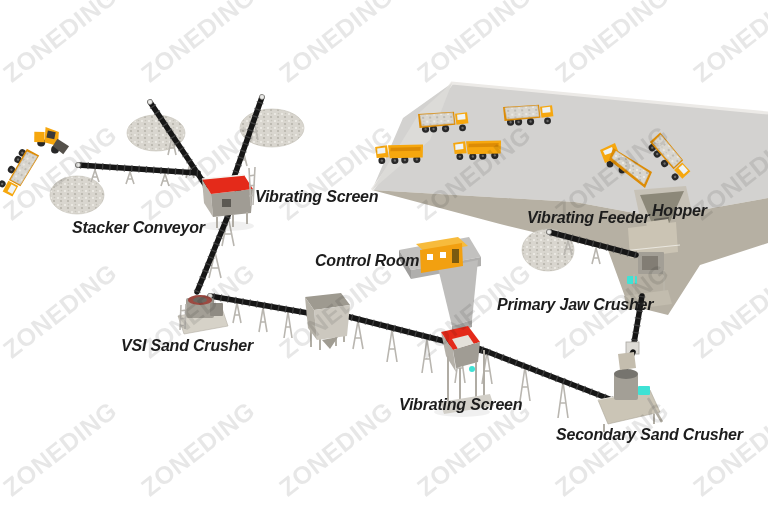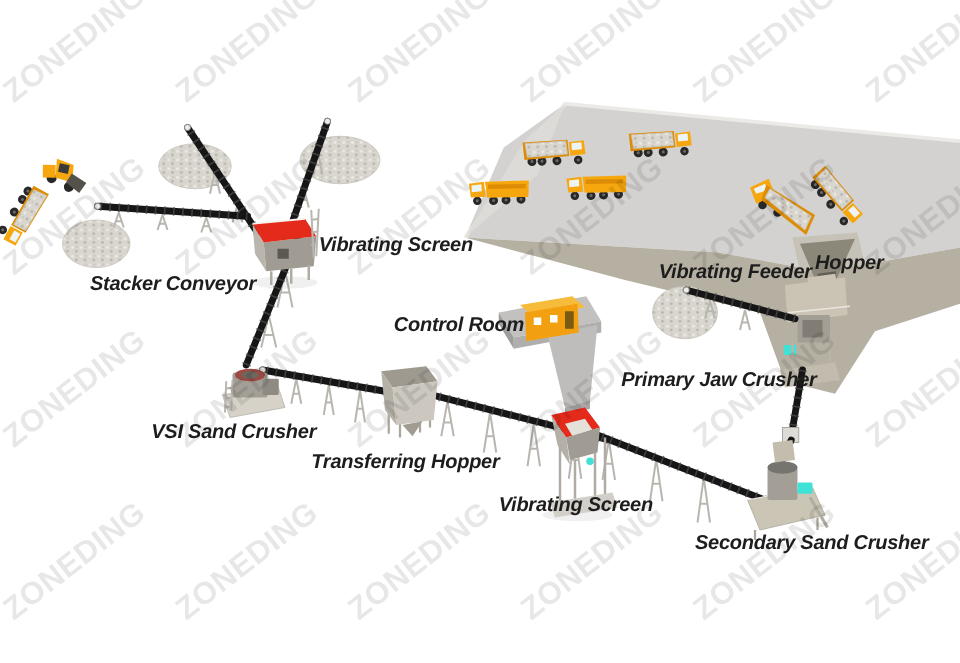--- a/index.html
+++ b/index.html
@@ -302,21 +302,20 @@
 
 </svg>
 
 <div class="lbl" id="l-vst">Vibrating Screen</div>
 <div class="lbl" id="l-cr">Control Room</div>
 <div class="lbl" id="l-sc">Stacker Conveyor</div>
 <div class="lbl" id="l-vf">Vibrating Feeder</div>
 <div class="lbl" id="l-ho">Hopper</div>
 <div class="lbl" id="l-pjc">Primary Jaw Crusher</div>
 <div class="lbl" id="l-vsi">VSI Sand Crusher</div>
-<div class="lbl" id="l-th">Transferring Hopper</div>
 <div class="lbl" id="l-vsb">Vibrating Screen</div>
 <div class="lbl" id="l-scc">Secondary Sand Crusher</div>
 
 <div id="watermarks">
       <div class="wm" style="left: 60px; top: 35px;">ZONEDING</div>
       <div class="wm" style="left: 198px; top: 35px;">ZONEDING</div>
       <div class="wm" style="left: 336px; top: 35px;">ZONEDING</div>
       <div class="wm" style="left: 474px; top: 35px;">ZONEDING</div>
       <div class="wm" style="left: 612px; top: 35px;">ZONEDING</div>
       <div class="wm" style="left: 750px; top: 35px;">ZONEDING</div>

